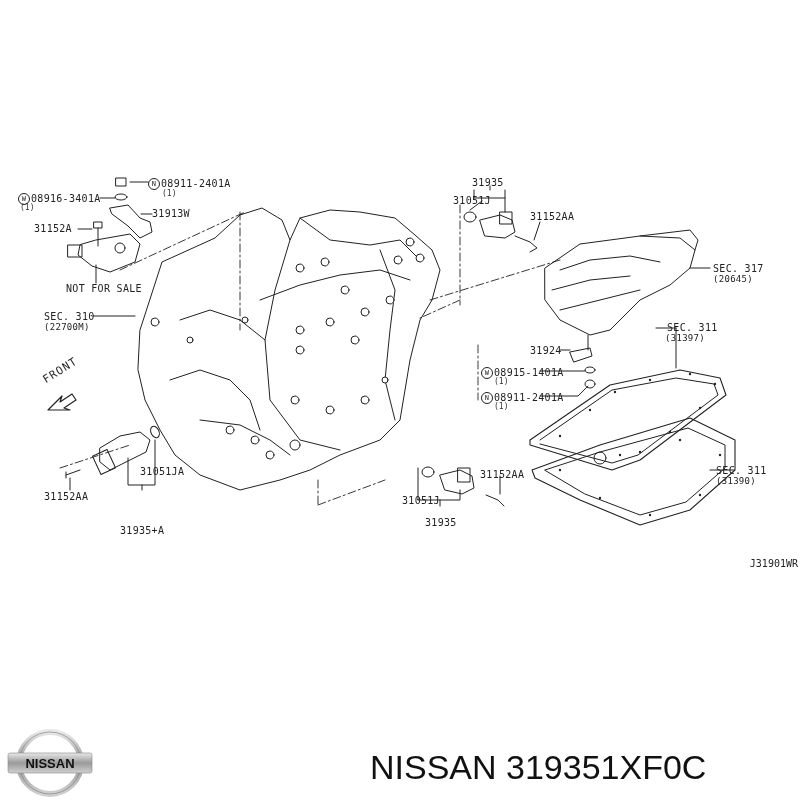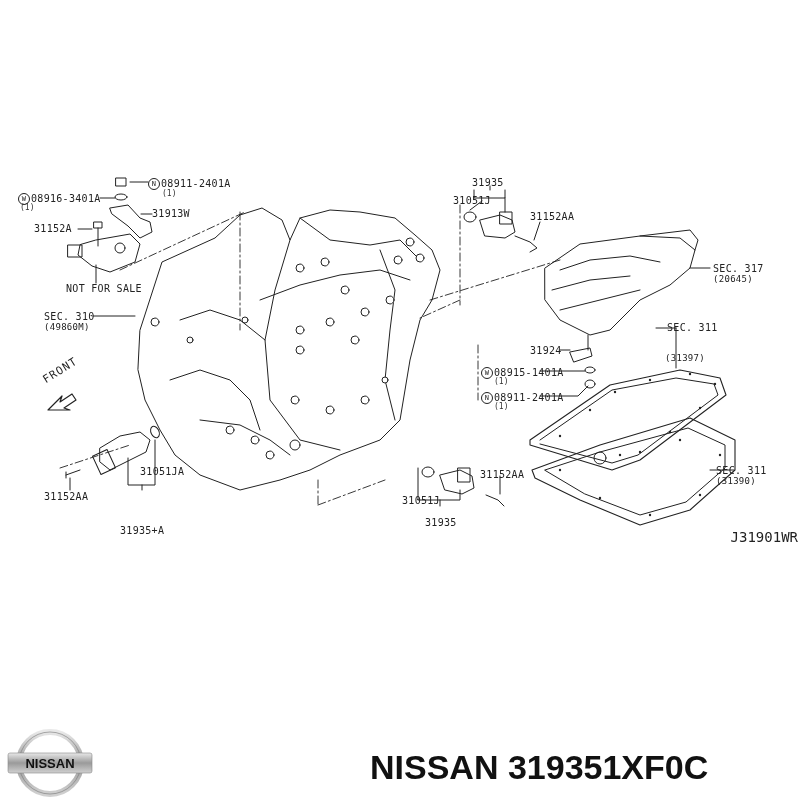--- a/index.html
+++ b/index.html
@@ -7,24 +7,24 @@
          font-family: "DejaVu Sans Mono", monospace; color: #222; }
   .diagram { position: absolute; left: 0; top: 0; width: 800px; height: 560px; }
   .lbl { position: absolute; font-size: 10px; letter-spacing: 0.3px; color: #222;
          line-height: 10px; white-space: nowrap; font-family: "DejaVu Sans Mono", monospace; }
   .lbl.sm { font-size: 9px; }
   .qty { position: absolute; font-size: 8px; color: #333; line-height: 8px; font-family: "DejaVu Sans Mono", monospace; }
   .sym { display: inline-block; width: 10px; height: 10px; border: 1px solid #222; border-radius: 50%;
          font-size: 7px; line-height: 10px; text-align: center; margin-right: 1px; vertical-align: middle; }
   .front { position: absolute; left: 44px; top: 374px; transform: rotate(-32deg); transform-origin: left center;
            font-size: 11px; letter-spacing: 1px; }
-  .ref { position: absolute; right: 2px; top: 529px; font-size: 14px; }
+  .ref { position: absolute; right: 2px; top: 558px; font-size: 10px; }
   .footer-logo { position: absolute; left: 6px; top: 727px; width: 88px; height: 72px; }
   .footer-title { position: absolute; left: 370px; top: 748px; font-family: "Liberation Sans", sans-serif;
-                  font-size: 34px; color: #111; letter-spacing: 0px; font-weight: bold; }
+                  font-size: 34px; color: #111; letter-spacing: 0px; }
 </style>
 </head>
 <body>
 
 <div class="diagram">
   <svg width="800" height="560" viewBox="0 0 800 560" fill="none" stroke="#222" stroke-width="1" stroke-linejoin="round" stroke-linecap="round">
 
     <g stroke-dasharray="8 3 2 3" stroke-width="0.9">
       <line x1="120" y1="270" x2="245" y2="212"></line>
       <line x1="240" y1="212" x2="240" y2="330"></line>
@@ -168,37 +168,37 @@
   <div class="lbl" style="left:148px;top:178px;">
     <span class="sym">N</span><span>08911-2401A</span>
   </div>
   <div class="qty" style="left:162px;top:190px;">(1)</div>
 
   <div class="lbl" style="left:152px;top:209px;">31913W</div>
   <div class="lbl" style="left:34px;top:224px;">31152A</div>
   <div class="lbl" style="left:58px;top:284px;padding-left:8px;">NOT FOR SALE</div>
 
   <div class="lbl" style="left:44px;top:312px;">SEC. 310</div>
-  <div class="lbl sm" style="left:44px;top:322px;">(49860M)</div>
+  <div class="lbl sm" style="left:44px;top:322px;">(22700M)</div>
 
   <div class="front">FRONT</div>
 
   <div class="lbl" style="left:140px;top:467px;">31051JA</div>
   <div class="lbl" style="left:44px;top:492px;">31152AA</div>
   <div class="lbl" style="left:120px;top:490px;margin-top:36px;">31935+A</div>
 
   <div class="lbl" style="left:472px;top:178px;">31935</div>
   <div class="lbl" style="left:453px;top:196px;">31051J</div>
   <div class="lbl" style="left:530px;top:212px;">31152AA</div>
 
   <div class="lbl" style="left:713px;top:264px;">SEC. 317</div>
   <div class="lbl sm" style="left:713px;top:274px;">(20645)</div>
 
   <div class="lbl" style="left:667px;top:323px;">SEC. 311</div>
-  <div class="lbl sm" style="left:665px;top:333px;margin-top:20px;">(31397)</div>
+  <div class="lbl sm" style="left:665px;top:333px;">(31397)</div>
 
   <div class="lbl" style="left:530px;top:346px;text-align:center;">31924</div>
 
   <div class="lbl" style="left:481px;top:367px;">
     <span class="sym">W</span><span>08915-1401A</span>
   </div>
   <div class="qty" style="left:494px;top:378px;">(1)</div>
 
   <div class="lbl" style="left:481px;top:392px;">
     <span class="sym">N</span><span>08911-2401A</span>

